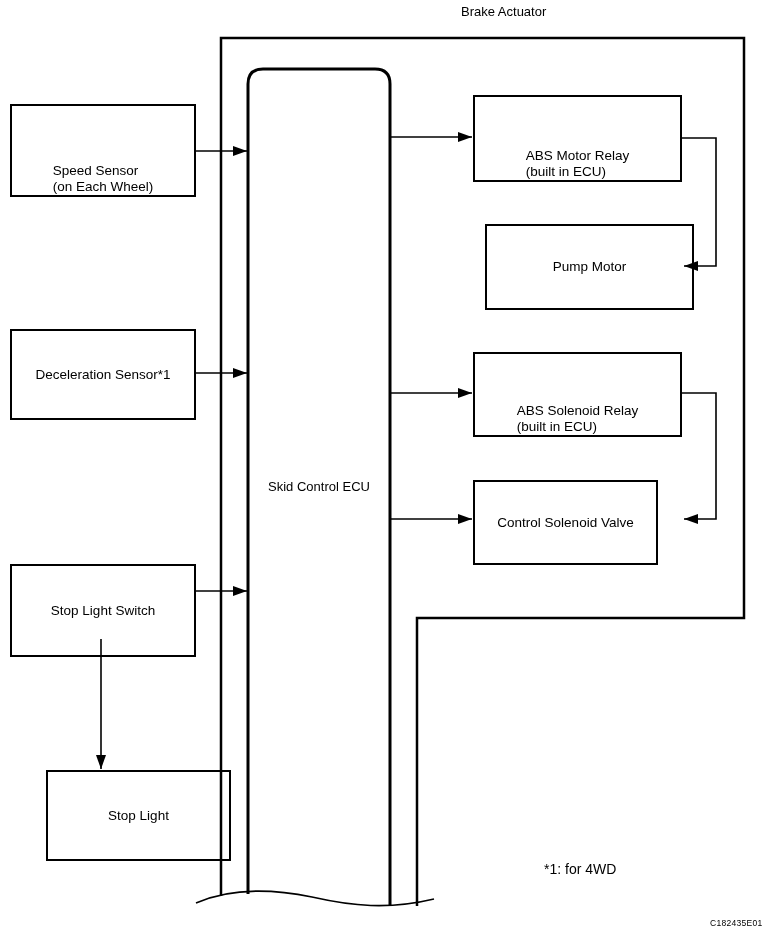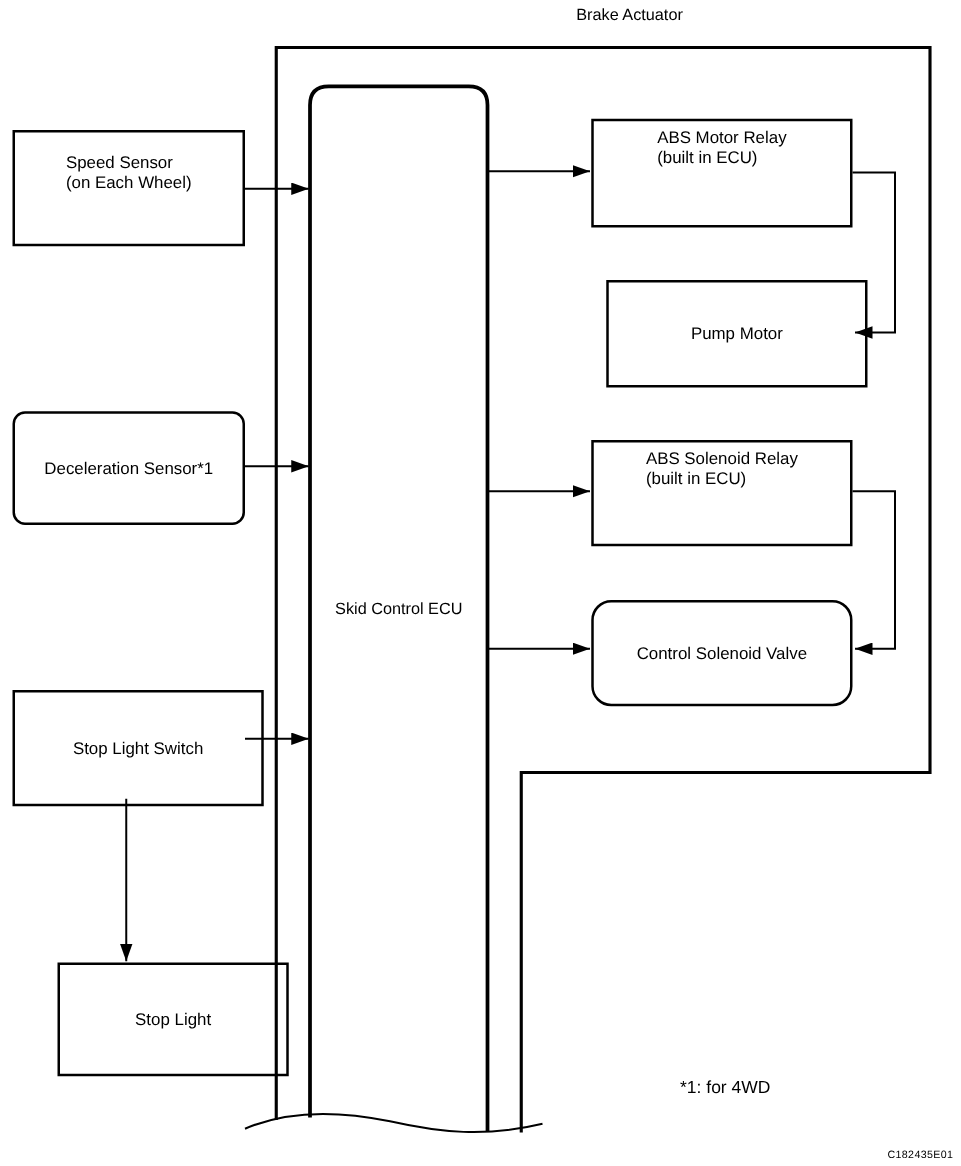--- a/index.html
+++ b/index.html
@@ -20,30 +20,30 @@
     display: flex;
     flex-direction: column;
     justify-content: center;
     align-items: center;
     font-size: 13.5px;
     line-height: 16px;
     z-index: 1;
   }
   .box .lbl { white-space: pre-line; text-align: left; }
   .box.center .lbl { text-align: center; }
-  .box.toppad { justify-content: flex-start; }
+  .box.toppad { justify-content: flex-end; }
 
   .b-speed   { left: 10px;  top: 104px; width: 186px; height: 93px; padding-top: 16px; }
-  .b-decel   { left: 10px;  top: 329px; width: 186px; height: 91px; border-radius: 10px; }
-  .b-slsw    { left: 10px;  top: 552px; width: 201px; height: 93px; }
+  .b-decel   { left: 10px;  top: 329px; width: 186px; height: 91px; }
+  .b-slsw    { left: 10px;  top: 564px; width: 186px; height: 93px; }
   .b-slight  { left: 10px;  top: 770px; width: 185px; height: 91px; margin-left: 36px; }
   .b-motor   { left: 473px; top: 95px;  width: 209px; height: 87px; padding-top: 5px; }
   .b-pump    { left: 473px; top: 224px; width: 209px; height: 86px; margin-left: 12px; }
   .b-srelay  { left: 473px; top: 352px; width: 209px; height: 85px; padding-top: 5px; }
-  .b-valve   { left: 473px; top: 480px; width: 209px; height: 85px; border-radius: 16px; }
+  .b-valve   { left: 473px; top: 480px; width: 185px; height: 85px; }
 
   .floating-label {
     position: absolute;
     font-size: 13px;
     line-height: 16px;
     z-index: 1;
     white-space: nowrap;
   }
   .t-title    { left: 461px; top: 4px; }
   .t-ecu      { left: 249px; top: 479px; width: 140px; text-align: center; white-space: normal; }

